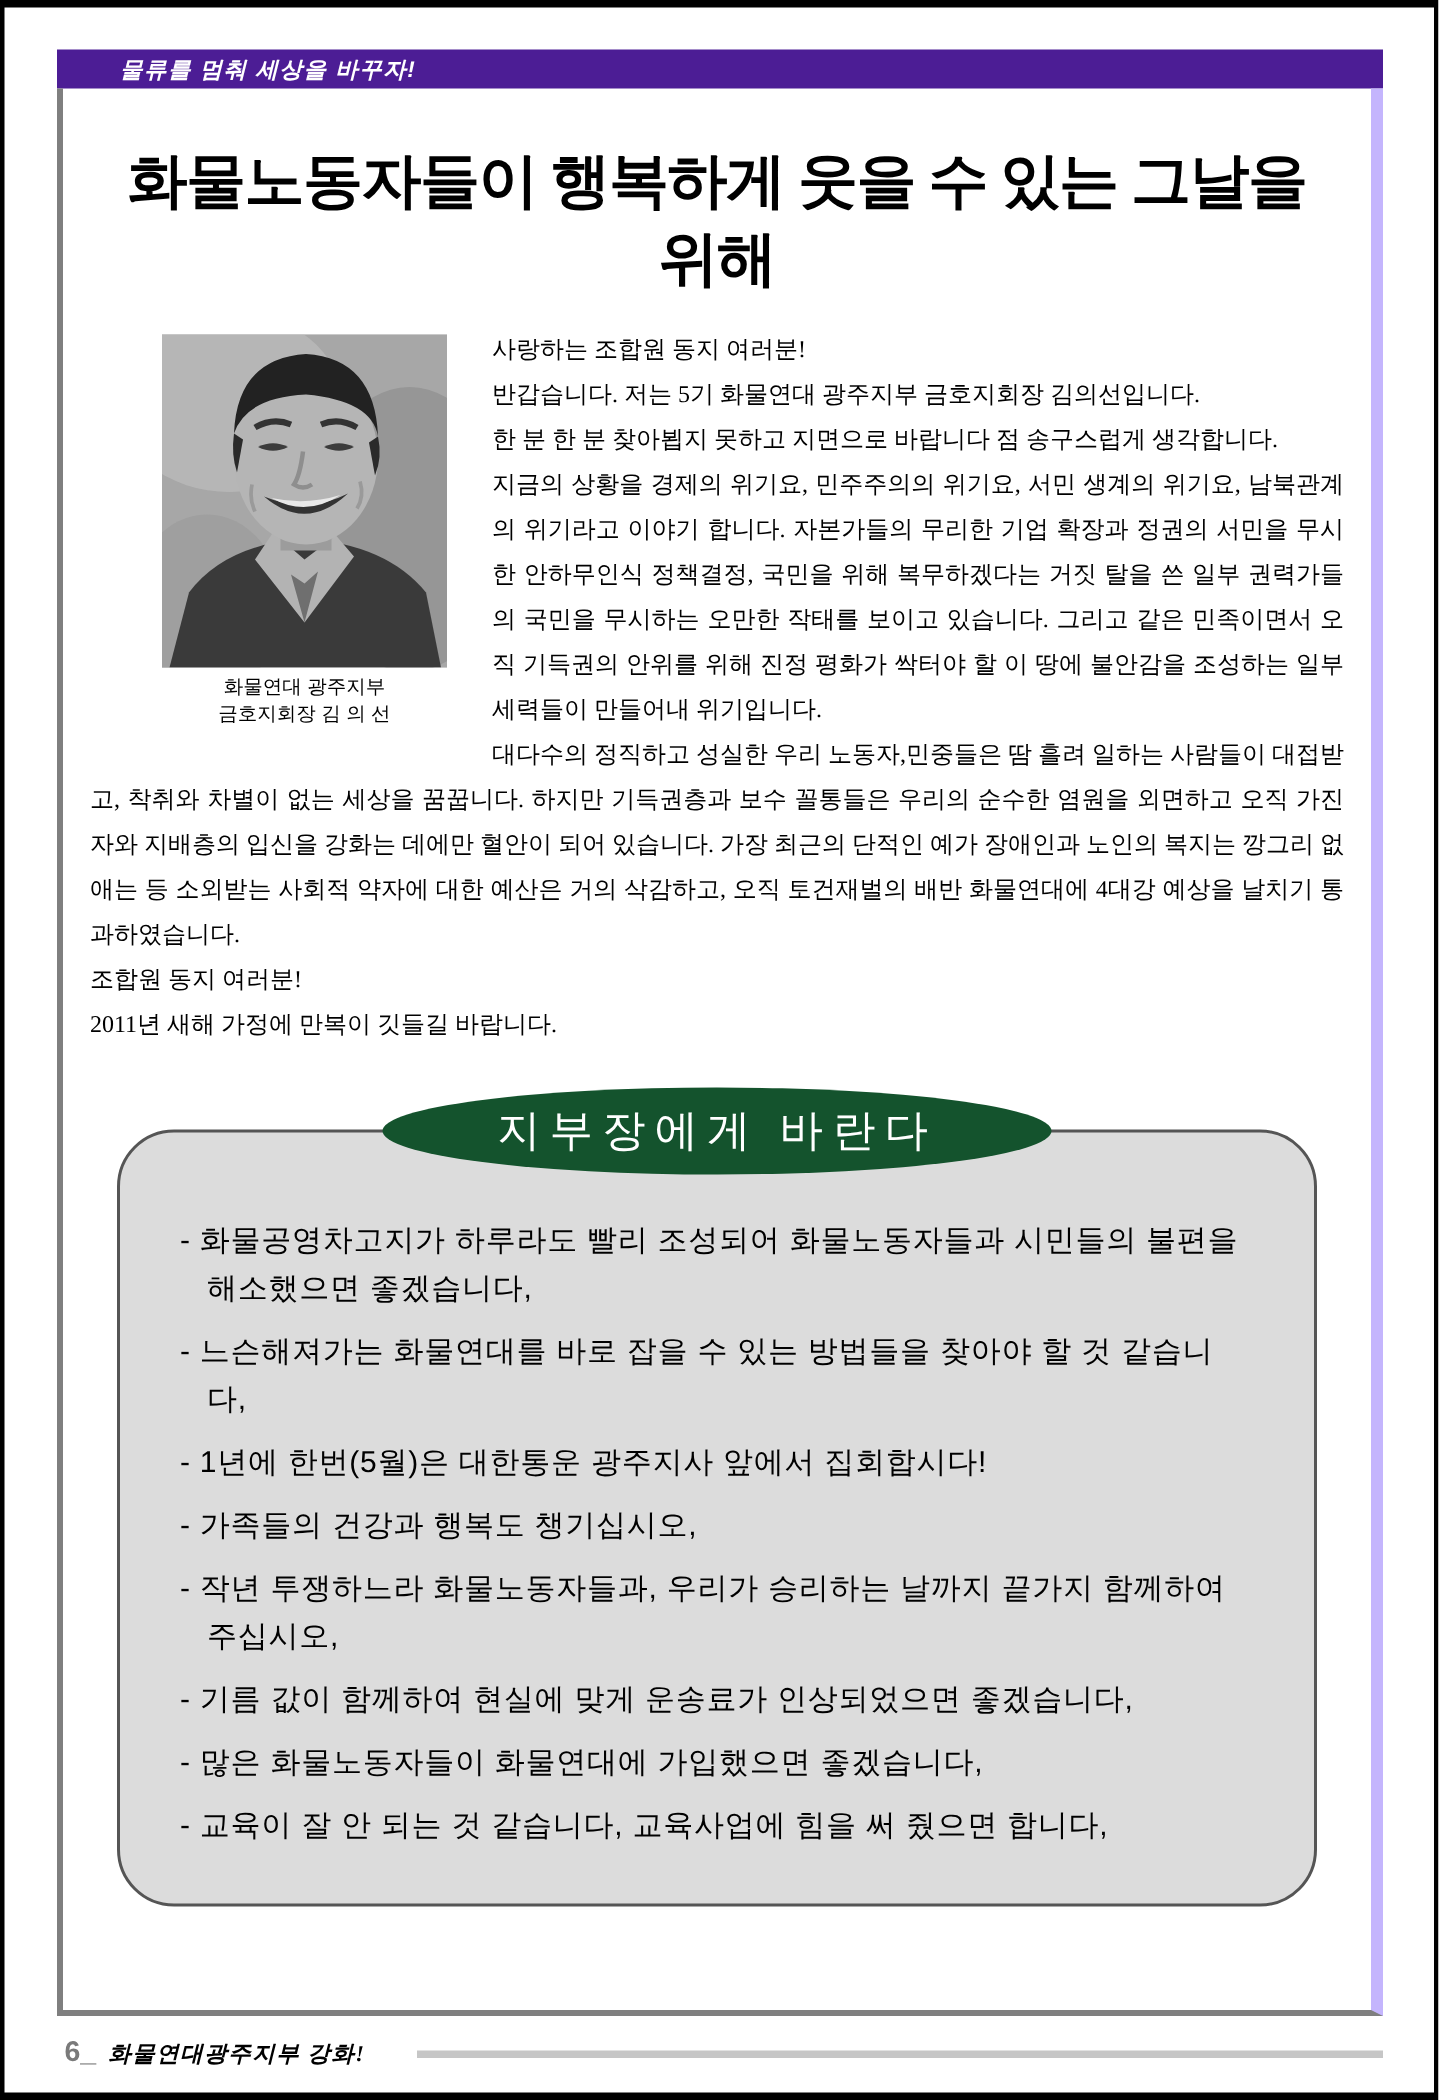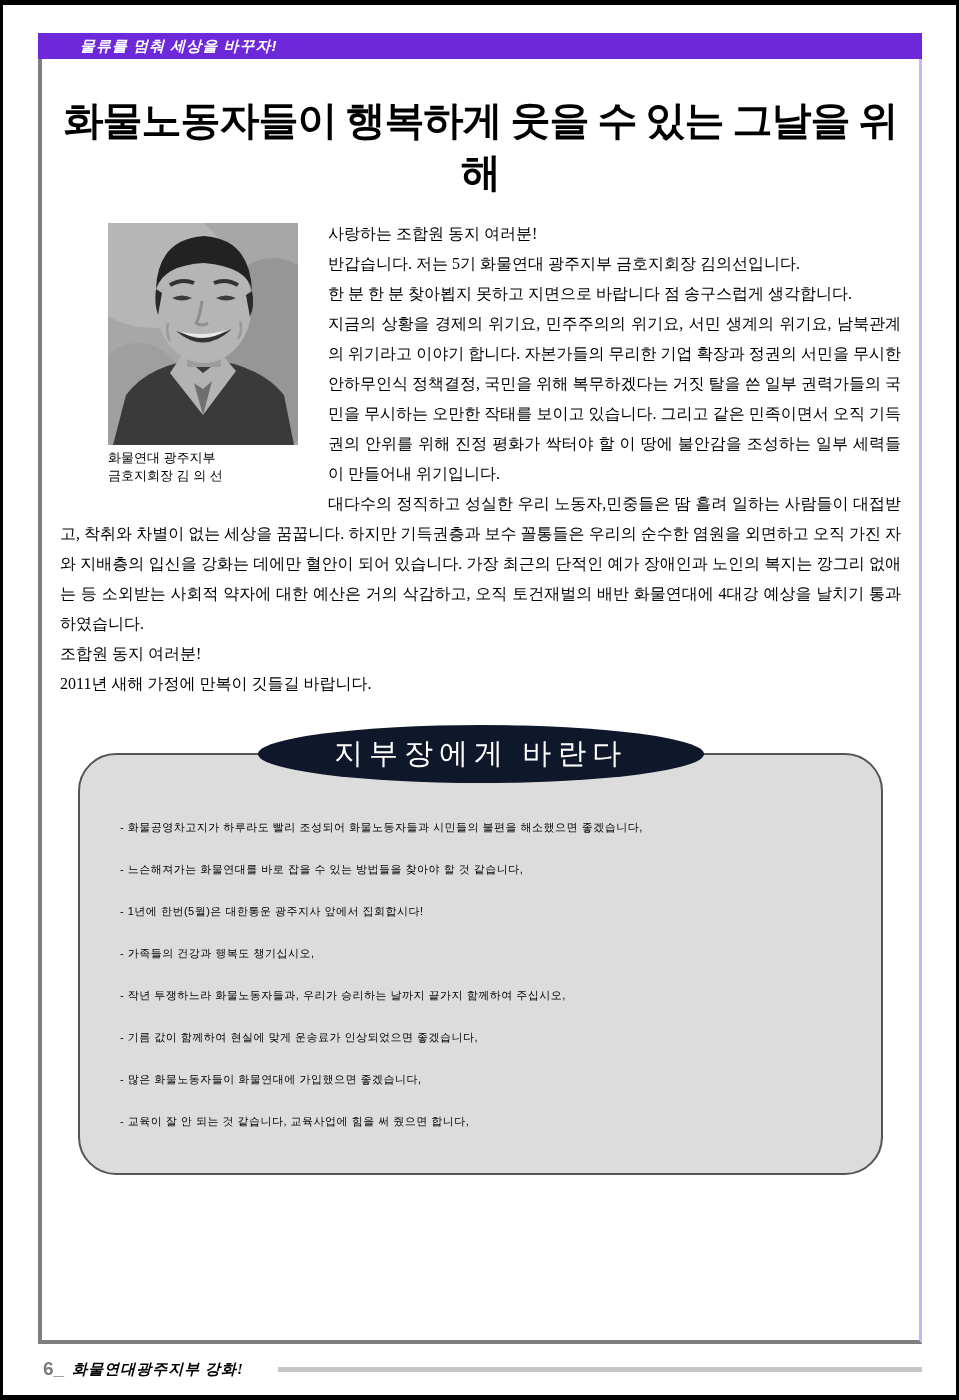--- a/index.html
+++ b/index.html
@@ -13,35 +13,35 @@
     border-left:3px solid #000;
     border-right:3px solid #000;
     overflow:hidden;
     font-family:"Liberation Serif", serif;
     color:#000;
   }
   
   .banner{
     margin:28px 34px 0 35px;
     height:26px;
-    background:#6d28d9;
+    background:#4c1d95;
     display:flex;align-items:center;
     padding-left:42px;
     box-sizing:border-box;
   }
   .banner .slogan{
     color:#fff;font-style:italic;font-weight:bold;
     font-size:15px;letter-spacing:1px;
     font-family:"Liberation Sans", sans-serif;
   }
   
   .frame{
     margin:0 34px 0 35px;
     border-left:4px solid #7f7f7f;
-    border-right:3px solid #c4b5fd;
+    border-right:8px solid #c4b5fd;
     border-bottom:4px solid #7f7f7f;
     box-sizing:border-box;
     height:1285px;
     padding:0 14px;
     overflow:hidden;
   }
   .title{
     margin:36px 6px 0 6px;
     text-align:center;
     font-size:40px;
@@ -57,52 +57,53 @@
     text-align:justify;
     padding:0 4px;
   }
   .portrait-figure{
     float:left;
     width:190px;
     margin:4px 30px 6px 48px;
   }
   .portrait-figure svg{display:block;width:190px;height:222px;background:#aaa;}
   .photo-caption{
+    text-align:center;
     font-size:13px;
     line-height:18px;
     margin-top:4px;
     font-family:"Liberation Sans", sans-serif;
   }
   .article-body p{margin:0;}
   
   .wish-section{margin-top:26px;position:relative;}
   .wish-oval{
     position:relative;z-index:2;
     width:446px;height:58px;
     margin:0 auto -30px auto;
-    background:#0f172a;
+    background:#14532d;
     border-radius:50%;
     display:flex;align-items:center;justify-content:center;
   }
   .wish-oval span{
     color:#fff;font-size:29px;letter-spacing:6px;
     font-family:"Liberation Serif", serif;
   }
   .wish-box{
     position:relative;z-index:1;
     margin:0 22px;
     background:#dcdcdc;
     border:2px solid #555;
     border-radius:38px;
     padding:56px 44px 26px 40px;
     box-sizing:border-box;
   }
   .wish-list p{
     margin:0 0 10px 0;
-    font-size:11px;
+    font-size:20px;
     line-height:32px;
     letter-spacing:0.5px;
     padding-left:18px;
     text-indent:-18px;
     font-family:"Liberation Sans", sans-serif;
   }
   
   .footer{
     margin:14px 34px 0 35px;
     display:flex;align-items:center;

